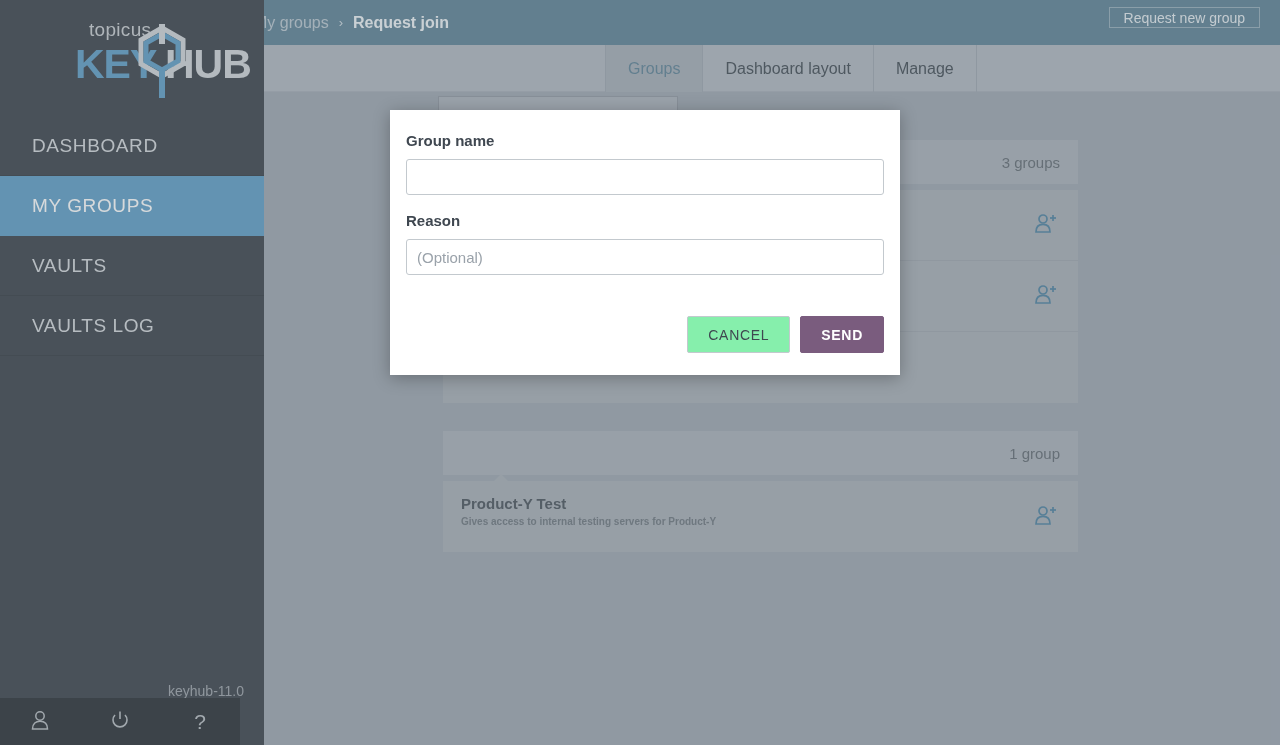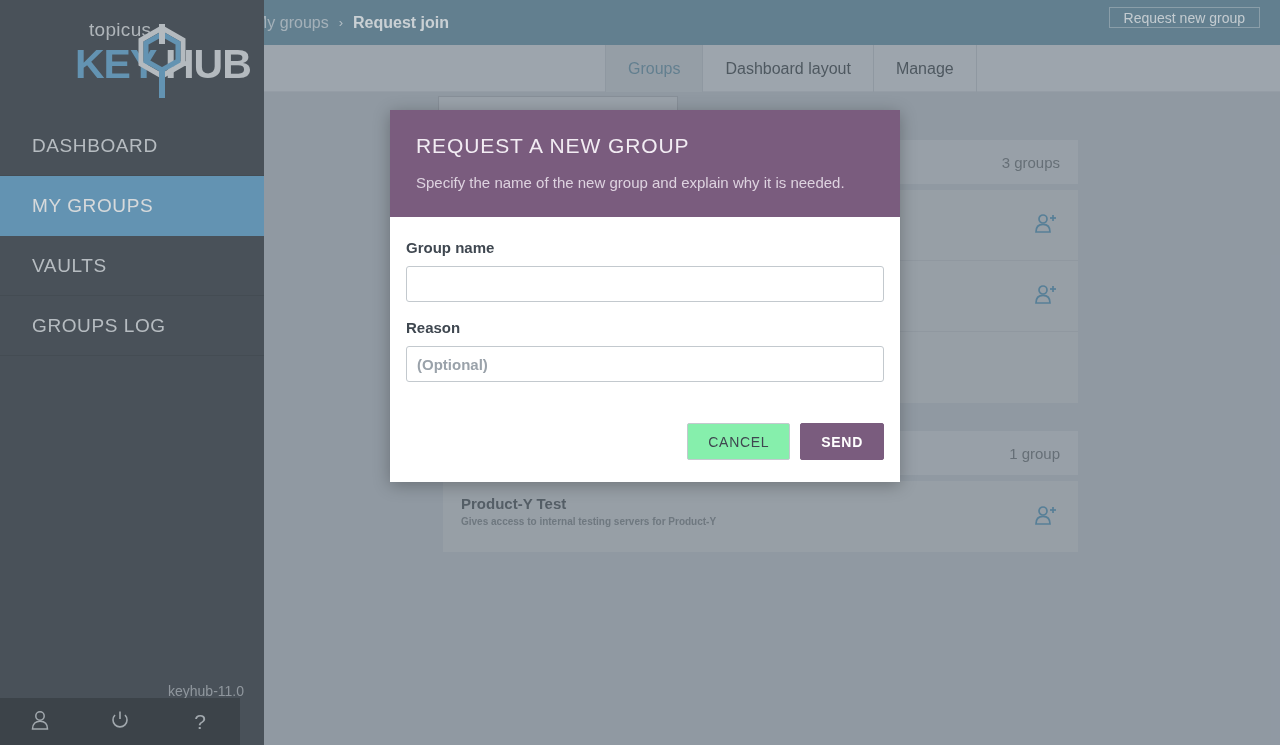--- a/index.html
+++ b/index.html
@@ -186,21 +186,20 @@
   }
   .field-input {
     width: 478px; height: 36px;
     border: 1px solid #c3c9ce;
     border-radius: 3px;
     font-size: 15px; color: #3f4750;
     padding: 0 10px;
     font-family: "Liberation Sans", sans-serif;
     background: #fff;
     outline: none;
-    font-weight: bold;
   }
   .field-input::placeholder { color: #9aa2aa; }
   .field-group { margin-bottom: 17px; }
   .dialog-actions {
     padding: 14px 16px 22px 16px;
     display: flex; justify-content: flex-end; gap: 10px;
   }
   .btn {
     height: 37px; padding: 0 20px;
     font-size: 14px; letter-spacing: .7px;
@@ -236,21 +235,21 @@
     <div class="nav-item">
       <span>DASHBOARD</span>
     </div>
     <div class="nav-item active">
       <span>MY GROUPS</span>
     </div>
     <div class="nav-item">
       <span>VAULTS</span>
     </div>
     <div class="nav-item">
-      <span>GROUPS LOG</span>
+      <span>VAULTS LOG</span>
     </div>
 
     <div class="sidebar-version">keyhub-11.0</div>
 
     <div class="sidebar-footer">
       <div class="footer-btn">
         <span>
           <svg width="20" height="22" viewBox="0 0 20 22">
             <circle cx="10" cy="7" r="4.2" fill="none" stroke="#b5babf" stroke-width="1.5"></circle>
             <path d="M2.5 20 C2.5 14.5 6 12.2 10 12.2 C14 12.2 17.5 14.5 17.5 20 Z" fill="none" stroke="#b5babf" stroke-width="1.5"></path>
@@ -355,24 +354,20 @@
           </span>
         </div>
       </div>
 
     </div>
   </div>
 
   <div class="overlay"></div>
 
   <div class="dialog">
-    <div class="dialog-head">
-      <div class="dialog-title">REQUEST A NEW GROUP</div>
-      <div class="dialog-sub">Specify the name of the new group and explain why it is needed.</div>
-    </div>
     <div class="dialog-body">
       <div class="field-group">
         <div class="field-label">Group name</div>
         <input class="field-input" type="text" placeholder="" style="">
       </div>
       <div class="field-group">
         <div class="field-label">Reason</div>
         <input class="field-input" type="text" placeholder="(Optional)" style="">
       </div>
     </div>

